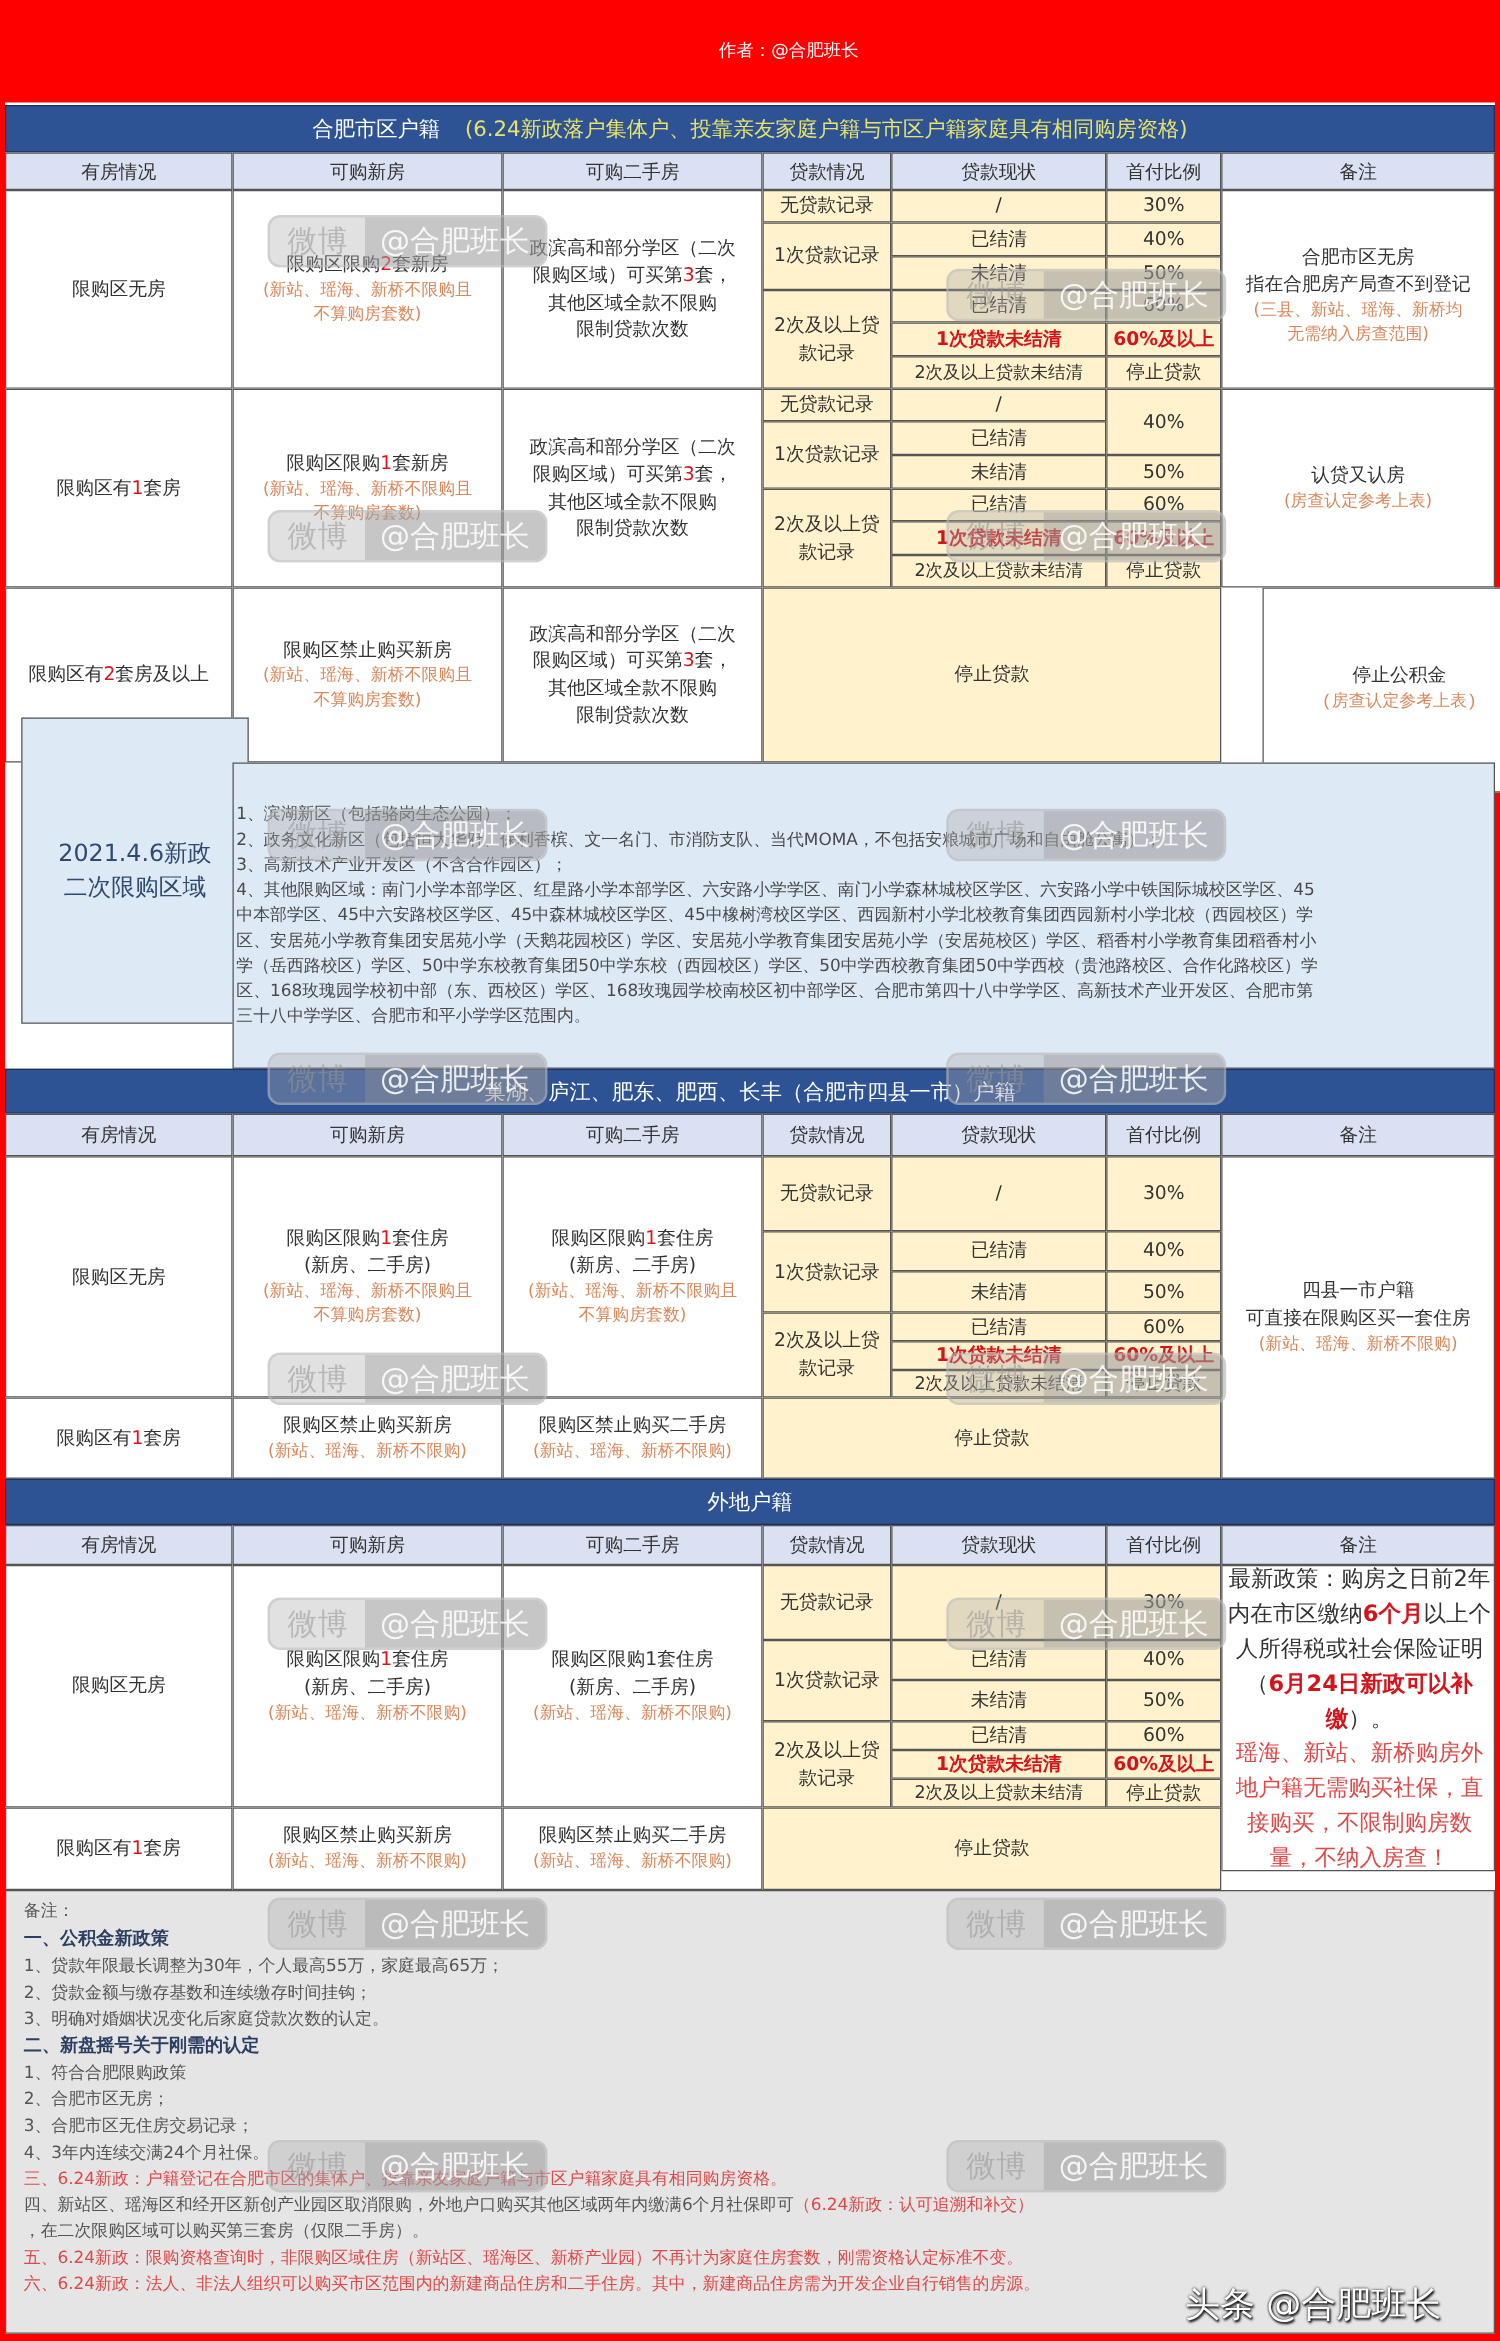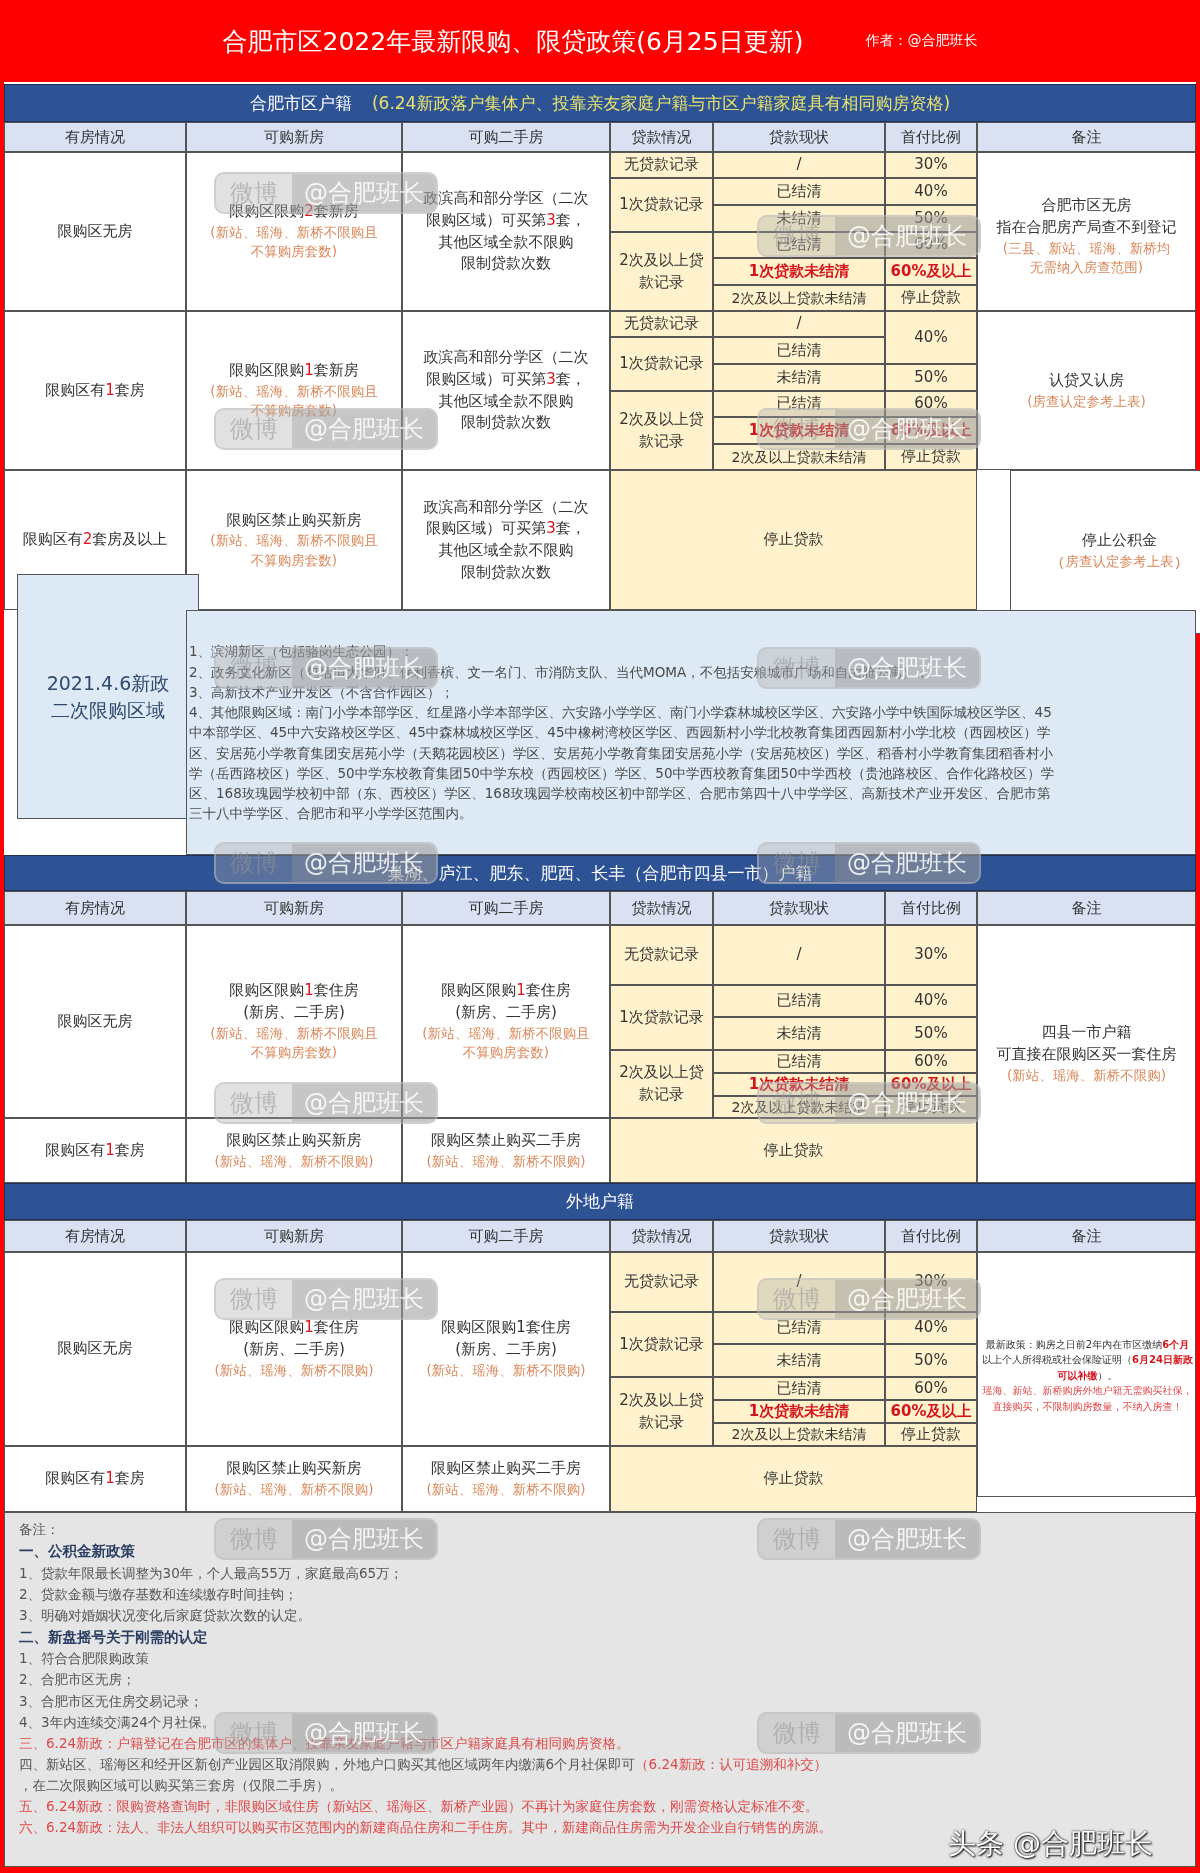--- a/index.html
+++ b/index.html
@@ -26,21 +26,20 @@
   .notes .rline{color:#e04848;}
   .wm{position:absolute;height:38px;border-radius:10px;background:rgba(170,170,170,0.35);border:2px solid rgba(190,190,190,0.5);display:flex;align-items:center;font-size:24px;color:rgba(255,255,255,0.85);pointer-events:none;}
   .wm .a{padding:0 14px;color:rgba(150,150,150,0.55);}
   .wm .b{padding:0 12px;background:rgba(150,150,150,0.35);height:100%;display:flex;align-items:center;border-radius:0 8px 8px 0;}
   .toutiao{position:absolute;left:948px;top:1825px;font-size:28px;color:#fff;text-shadow:0 0 2px #000,1px 1px 2px #000;}
 </style>
 </head>
 <body>
 
 <div class="abs title">
-  <span class="main">合肥市区2022年最新限购、限贷政策(6月25日更新)</span>
   <span class="author">作者：@合肥班长</span>
 </div>
 
 <div class="abs sheet"></div>
 
 <div class="abs band" style="left:4px;top:84px;width:1192px;height:38px;">
   <span>合肥市区户籍</span>
   <span class="sub">(6.24新政落户集体户、投靠亲友家庭户籍与市区户籍家庭具有相同购房资格)</span>
 </div>
 
@@ -243,21 +242,21 @@
 <div class="abs cell loan" style="left:885px;top:1312px;width:92px;height:32px;">40%</div>
 <div class="abs cell loan" style="left:713px;top:1344px;width:172px;height:33px;">未结清</div>
 <div class="abs cell loan" style="left:885px;top:1344px;width:92px;height:33px;">50%</div>
 <div class="abs cell loan" style="left:610px;top:1377px;width:103px;height:69px;padding:0 8px;">2次及以上贷款记录</div>
 <div class="abs cell loan" style="left:713px;top:1377px;width:172px;height:23px;">已结清</div>
 <div class="abs cell loan" style="left:885px;top:1377px;width:92px;height:23px;">60%</div>
 <div class="abs cell loan redb" style="left:713px;top:1400px;width:172px;height:23px;">1次贷款未结清</div>
 <div class="abs cell loan redb" style="left:885px;top:1400px;width:92px;height:23px;">60%及以上</div>
 <div class="abs cell loan" style="left:713px;top:1423px;width:172px;height:23px;font-size:14px;">2次及以上贷款未结清</div>
 <div class="abs cell loan" style="left:885px;top:1423px;width:92px;height:23px;">停止贷款</div>
-<div class="abs cell" style="left:977px;top:1252px;width:219px;height:245px;padding:2px 2px 0 4px;font-size:10px;line-height:1.55;overflow:hidden;">
+<div class="abs cell" style="left:977px;top:1252px;width:219px;height:245px;padding:2px 2px 0 4px;font-size:18px;line-height:1.55;overflow:hidden;">
   <div style="text-align:center;">
     <span>最新政策：购房之日前2年内在市区缴纳</span><span class="redb">6个月</span><span>以上个人所得税或社会保险证明（</span><span class="redb">6月24日新政可以补缴</span><span>）。</span>
   </div>
   <div class="pinkred" style="text-align:center;">瑶海、新站、新桥购房外地户籍无需购买社保，直接购买，不限制购房数量，不纳入房查！</div>
 </div>
 
 <div class="abs cell" style="left:4px;top:1446px;width:182px;height:66px;">
   <div><span>限购区有</span><span class="red">1</span><span>套房</span></div>
 </div>
 <div class="abs cell" style="left:186px;top:1446px;width:216px;height:66px;">

